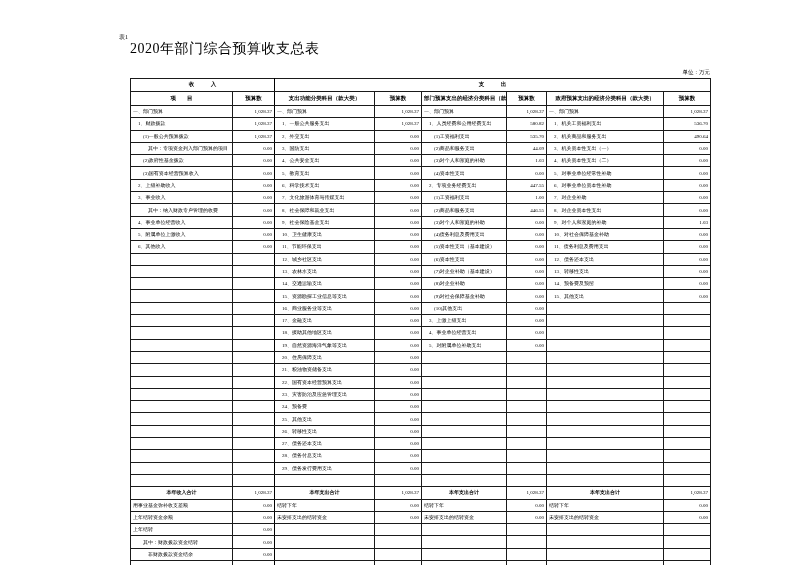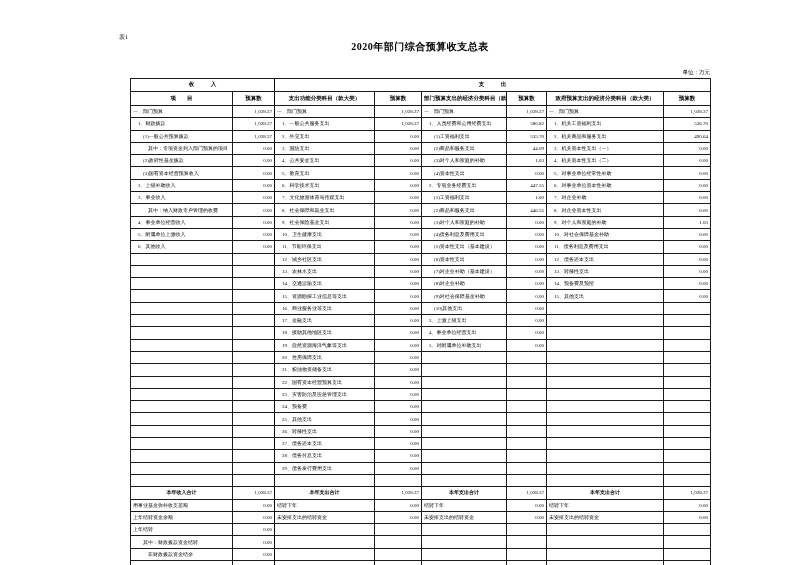--- a/index.html
+++ b/index.html
@@ -4,21 +4,21 @@
 <style>
   html,body{margin:0;padding:0;}
   body{
     width:800px;height:565px;background:#ffffff;position:relative;
     font-family:"Liberation Serif","DejaVu Serif",serif;color:#000;
     -webkit-font-smoothing:antialiased;
   }
   .sheet-label{position:absolute;left:119px;top:33px;font-size:6px;}
   .page-title{
     position:absolute;left:130px;top:40px;width:580px;margin:0;
-    text-align:center;font-size:10px;font-weight:bold;letter-spacing:0.5px;
+    text-align:left;font-size:14px;font-weight:normal;letter-spacing:0.5px;
   }
   .unit-note{position:absolute;left:130px;top:69px;width:580px;text-align:right;font-size:5.5px;}
   table.budget{
     position:absolute;left:130px;top:78px;width:580px;
     border-collapse:collapse;table-layout:fixed;
     border:1.6px solid #000;
   }
   .budget th,.budget td{
     border:0.7px solid #1a1a1a;
     font-size:5px;line-height:1;height:11.3px;

